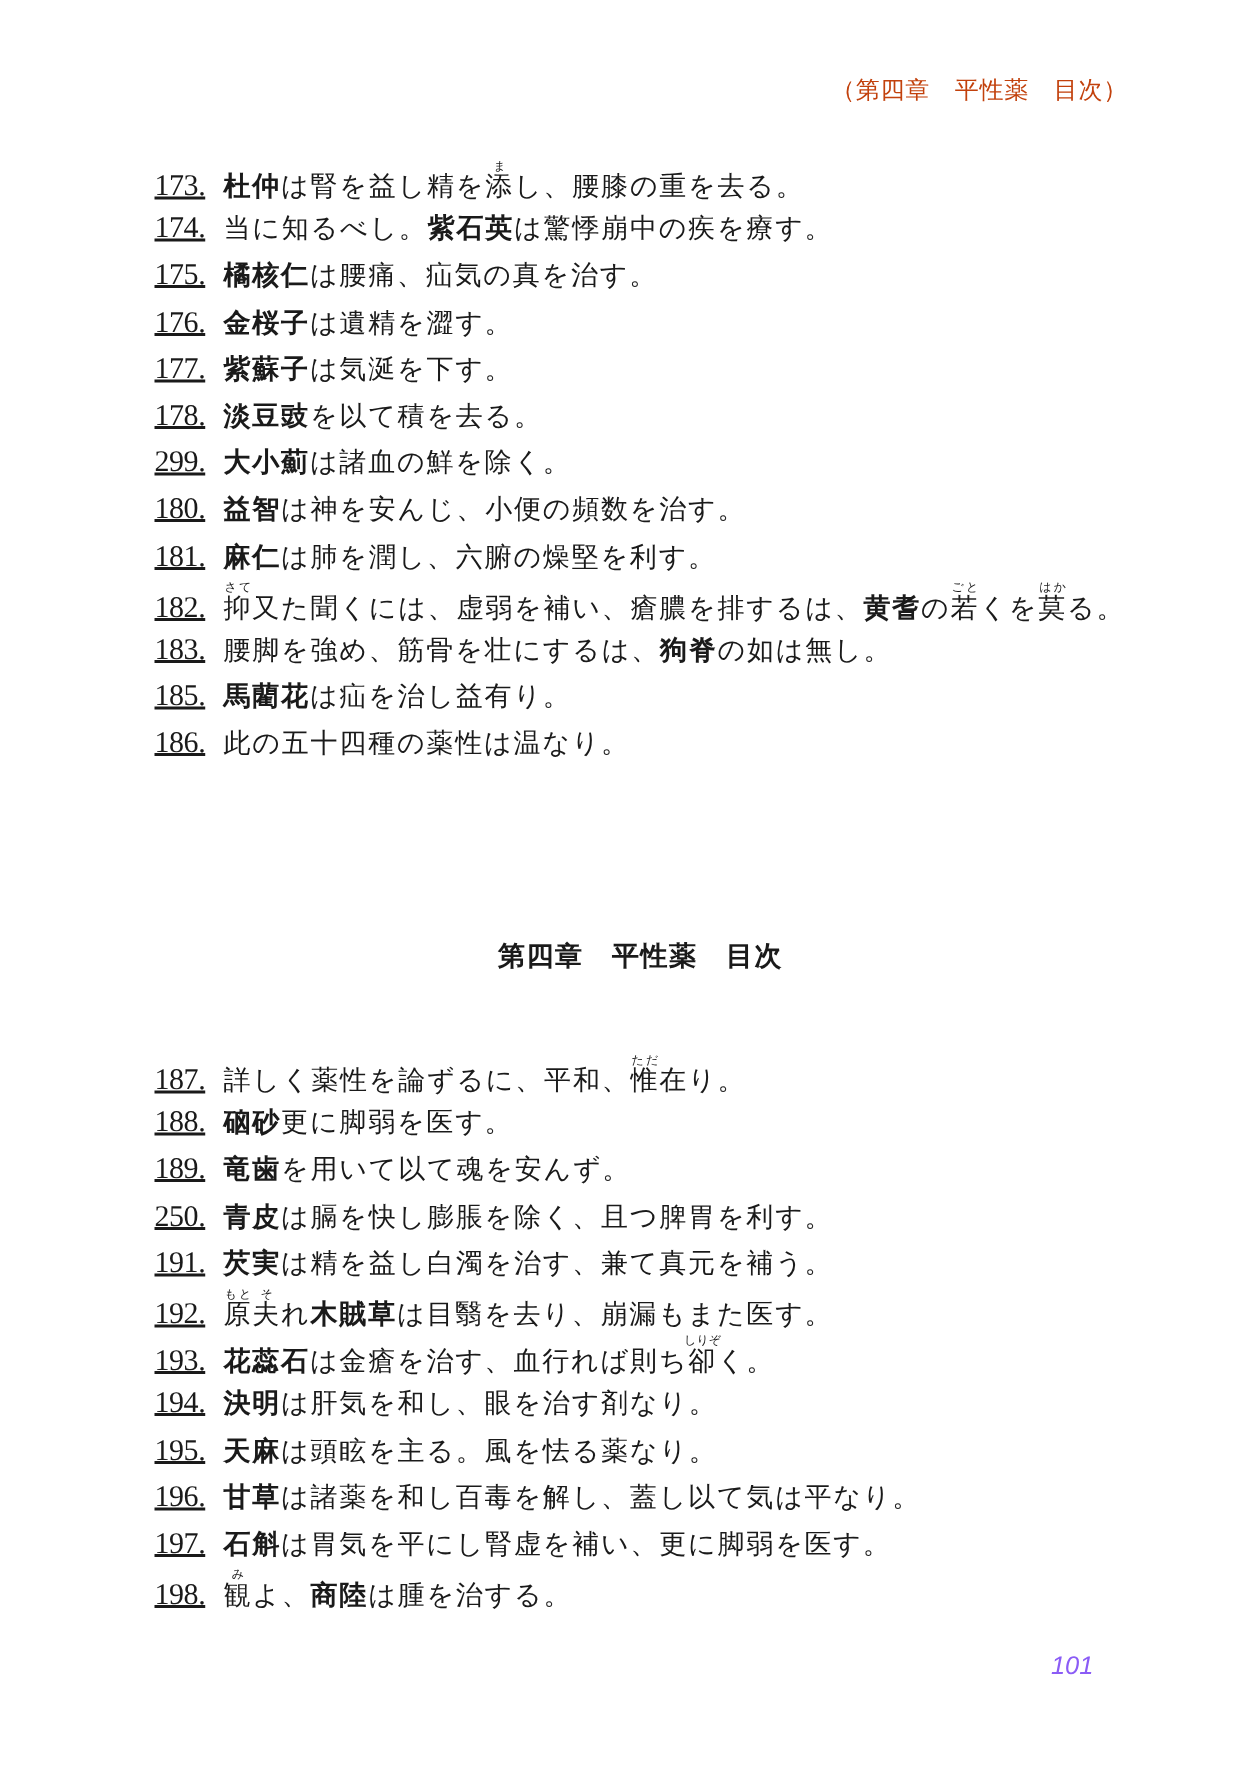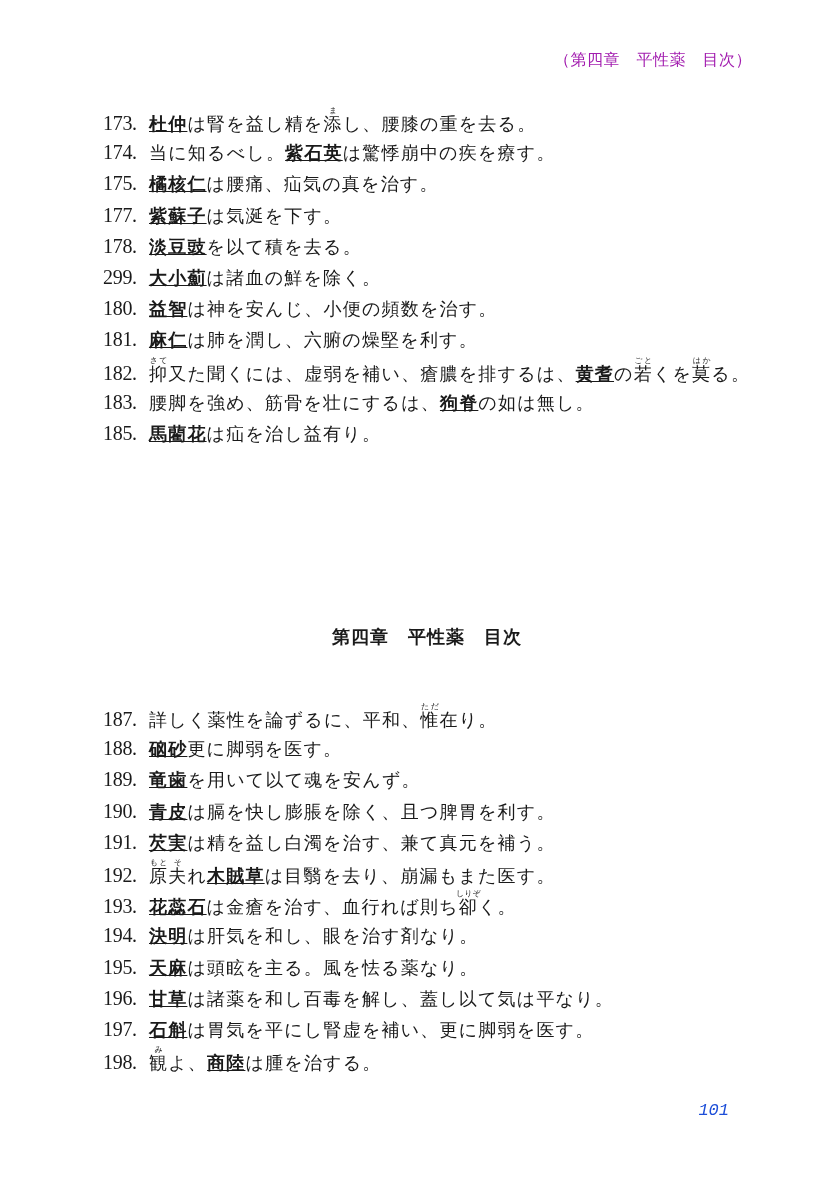--- a/index.html
+++ b/index.html
@@ -14,21 +14,21 @@
       overflow: hidden;
       font-family: "DejaVu Serif", "Liberation Serif", serif;
       color: #1a1a1a;
     }
     .running-head {
       position: absolute;
       top: 50px;
       right: 78px;
       font-size: 16px;
       letter-spacing: 0.5px;
-      color: #a21caf;
+      color: #c2410c;
       white-space: pre;
     }
     .entry-list {
       position: absolute;
       left: 103px;
       margin: 0;
       padding: 0;
       list-style: none;
     }
     .entry-list.first { top: 106px; }
@@ -39,28 +39,28 @@
       font-size: 18px;
       white-space: nowrap;
       position: relative;
     }
     .entry .num {
       display: inline-block;
       width: 46px;
       font-family: "Liberation Serif", "DejaVu Serif", serif;
       font-size: 20px;
       letter-spacing: -0.3px;
+      text-decoration: underline;
     }
     .entry .txt {
       display: inline-block;
       letter-spacing: 1.2px;
     }
     .entry b {
       font-weight: 700;
-      text-decoration: underline;
     }
     ruby {
       ruby-position: over;
     }
     rt {
       font-size: 8px;
       letter-spacing: 0;
       line-height: 1;
     }
     .chapter-heading {
@@ -74,53 +74,55 @@
       font-weight: 700;
       letter-spacing: 1px;
       white-space: pre;
       padding-left: 24px;
       box-sizing: border-box;
     }
     .page-number {
       position: absolute;
       top: 1101px;
       right: 101px;
-      font-family: Liberation Mono, monospace;
+      font-family: Liberation Sans, sans-serif;
       font-style: italic;
       font-size: 17px;
-      color: #1d4ed8;
+      color: #8b5cf6;
       text-align: right;
     }
   </style>
 </head>
 <body>
 
 <div class="running-head">（第四章　平性薬　目次）</div>
 
 <ol class="entry-list first">
     <li class="entry"><span class="num">173.</span><span class="txt"><b>杜仲</b><span>は腎を益し精を</span><ruby>添<rt>ま</rt></ruby><span>し、腰膝の重を去る。</span></span></li>
     <li class="entry"><span class="num">174.</span><span class="txt"><span>当に知るべし。</span><b>紫石英</b><span>は驚悸崩中の疾を療す。</span></span></li>
     <li class="entry"><span class="num">175.</span><span class="txt"><b>橘核仁</b><span>は腰痛、疝気の真を治す。</span></span></li>
+    <li class="entry"><span class="num">176.</span><span class="txt"><b>金桜子</b><span>は遺精を澀す。</span></span></li>
     <li class="entry"><span class="num">177.</span><span class="txt"><b>紫蘇子</b><span>は気涎を下す。</span></span></li>
     <li class="entry"><span class="num">178.</span><span class="txt"><b>淡豆豉</b><span>を以て積を去る。</span></span></li>
     <li class="entry"><span class="num">299.</span><span class="txt"><b>大小薊</b><span>は諸血の鮮を除く。</span></span></li>
     <li class="entry"><span class="num">180.</span><span class="txt"><b>益智</b><span>は神を安んじ、小便の頻数を治す。</span></span></li>
     <li class="entry"><span class="num">181.</span><span class="txt"><b>麻仁</b><span>は肺を潤し、六腑の燥堅を利す。</span></span></li>
     <li class="entry"><span class="num">182.</span><span class="txt"><ruby>抑<rt>さて</rt></ruby><span>又た聞くには、虚弱を補い、瘡膿を排するは、</span><b>黄耆</b><span>の</span><ruby>若<rt>ごと</rt></ruby><span>くを</span><ruby>莫<rt>はか</rt></ruby><span>る。</span></span></li>
     <li class="entry"><span class="num">183.</span><span class="txt"><span>腰脚を強め、筋骨を壮にするは、</span><b>狗脊</b><span>の如は無し。</span></span></li>
     <li class="entry"><span class="num">185.</span><span class="txt"><b>馬藺花</b><span>は疝を治し益有り。</span></span></li>
+    <li class="entry"><span class="num">186.</span><span class="txt"><span>此の五十四種の薬性は温なり。</span></span></li>
   </ol>
 
 <h2 class="chapter-heading">第四章　平性薬　目次</h2>
 
 <ol class="entry-list second">
     <li class="entry"><span class="num">187.</span><span class="txt"><span>詳しく薬性を論ずるに、平和、</span><ruby>惟<rt>ただ</rt></ruby><span>在り。</span></span></li>
     <li class="entry"><span class="num">188.</span><span class="txt"><b>硇砂</b><span>更に脚弱を医す。</span></span></li>
     <li class="entry"><span class="num">189.</span><span class="txt"><b>竜歯</b><span>を用いて以て魂を安んず。</span></span></li>
-    <li class="entry"><span class="num">190.</span><span class="txt"><b>青皮</b><span>は膈を快し膨脹を除く、且つ脾胃を利す。</span></span></li>
+    <li class="entry"><span class="num">250.</span><span class="txt"><b>青皮</b><span>は膈を快し膨脹を除く、且つ脾胃を利す。</span></span></li>
     <li class="entry"><span class="num">191.</span><span class="txt"><b>芡実</b><span>は精を益し白濁を治す、兼て真元を補う。</span></span></li>
     <li class="entry"><span class="num">192.</span><span class="txt"><ruby>原<rt>もと</rt></ruby><ruby>夫<rt>そ</rt></ruby><span>れ</span><b>木賊草</b><span>は目翳を去り、崩漏もまた医す。</span></span></li>
     <li class="entry"><span class="num">193.</span><span class="txt"><b>花蕊石</b><span>は金瘡を治す、血行れば則ち</span><ruby>卻<rt>しりぞ</rt></ruby><span>く。</span></span></li>
     <li class="entry"><span class="num">194.</span><span class="txt"><b>決明</b><span>は肝気を和し、眼を治す剤なり。</span></span></li>
     <li class="entry"><span class="num">195.</span><span class="txt"><b>天麻</b><span>は頭眩を主る。風を怯る薬なり。</span></span></li>
     <li class="entry"><span class="num">196.</span><span class="txt"><b>甘草</b><span>は諸薬を和し百毒を解し、蓋し以て気は平なり。</span></span></li>
     <li class="entry"><span class="num">197.</span><span class="txt"><b>石斛</b><span>は胃気を平にし腎虚を補い、更に脚弱を医す。</span></span></li>
     <li class="entry"><span class="num">198.</span><span class="txt"><ruby>観<rt>み</rt></ruby><span>よ、</span><b>商陸</b><span>は腫を治する。</span></span></li>
   </ol>
 

